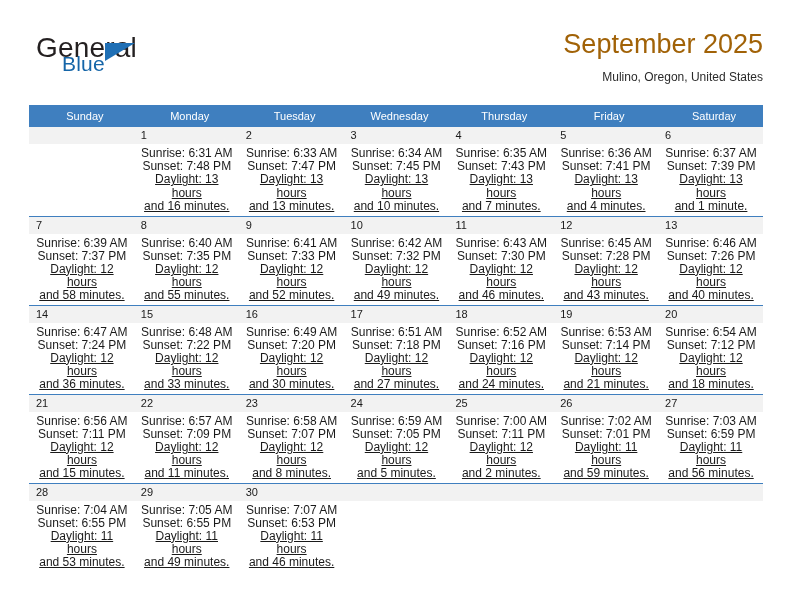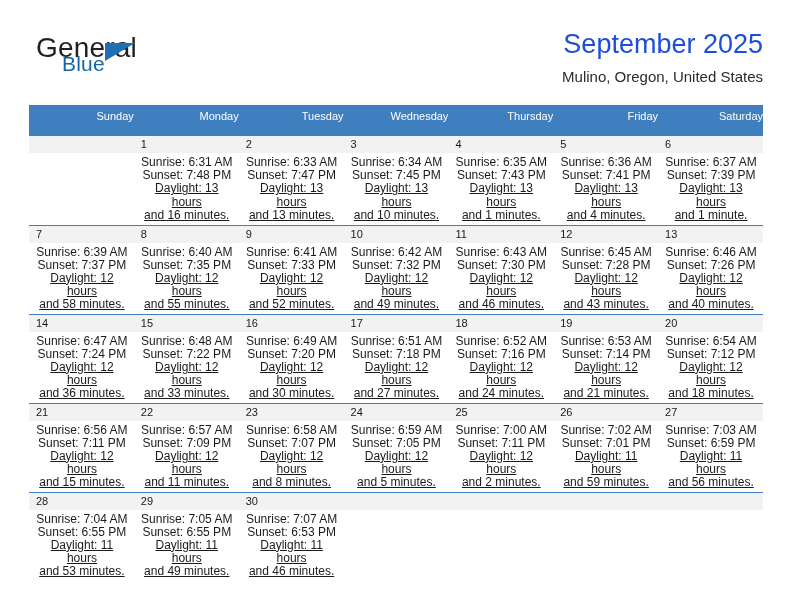--- a/index.html
+++ b/index.html
@@ -67,48 +67,48 @@
 
   .title-block {
     position: absolute;
     right: 0;
     top: 0;
     text-align: right;
   }
   .cal-title {
     font-size: 27px;
     font-weight: normal;
-    color: #1d4ed8;
+    color: #a16207;
     line-height: 32px;
     white-space: nowrap;
   }
   .cal-subtitle {
     margin-top: 8px;
-    font-size: 15px;
+    font-size: 12px;
     color: #2b2b2b;
     line-height: 18px;
     white-space: nowrap;
   }
 
   
   .calendar {
     position: absolute;
     left: 29px;
     top: 105px;
     width: 734px;
     border-collapse: collapse;
     table-layout: fixed;
   }
   .calendar th {
     background: #3f7fbf;
     color: #ffffff;
     font-size: 11px;
     font-weight: normal;
-    text-align: right;
-    padding: 5px 0 14px 7px;
+    text-align: center;
+    padding: 5px 0 5px 7px;
     height: 19px;
     box-sizing: border-box;
   }
   .calendar td {
     vertical-align: top;
     padding: 0;
     border-top: 1px solid #3f7fbf;
     height: 89px;
     box-sizing: border-box;
   }
@@ -220,21 +220,21 @@
               </div>
             </div>
           </td>
           <td>
             <div class="daycell">
               <div class="daynum-band">4</div>
               <div class="details">
                 <div>Sunrise: 6:35 AM</div>
                 <div>Sunset: 7:43 PM</div>
                 <div class="daylight-line">Daylight: 13 hours</div>
-                <div class="daylight-line">and 1 minutes.</div>
+                <div class="daylight-line">and 7 minutes.</div>
               </div>
             </div>
           </td>
           <td>
             <div class="daycell">
               <div class="daynum-band">5</div>
               <div class="details">
                 <div>Sunrise: 6:36 AM</div>
                 <div>Sunset: 7:41 PM</div>
                 <div class="daylight-line">Daylight: 13 hours</div>

